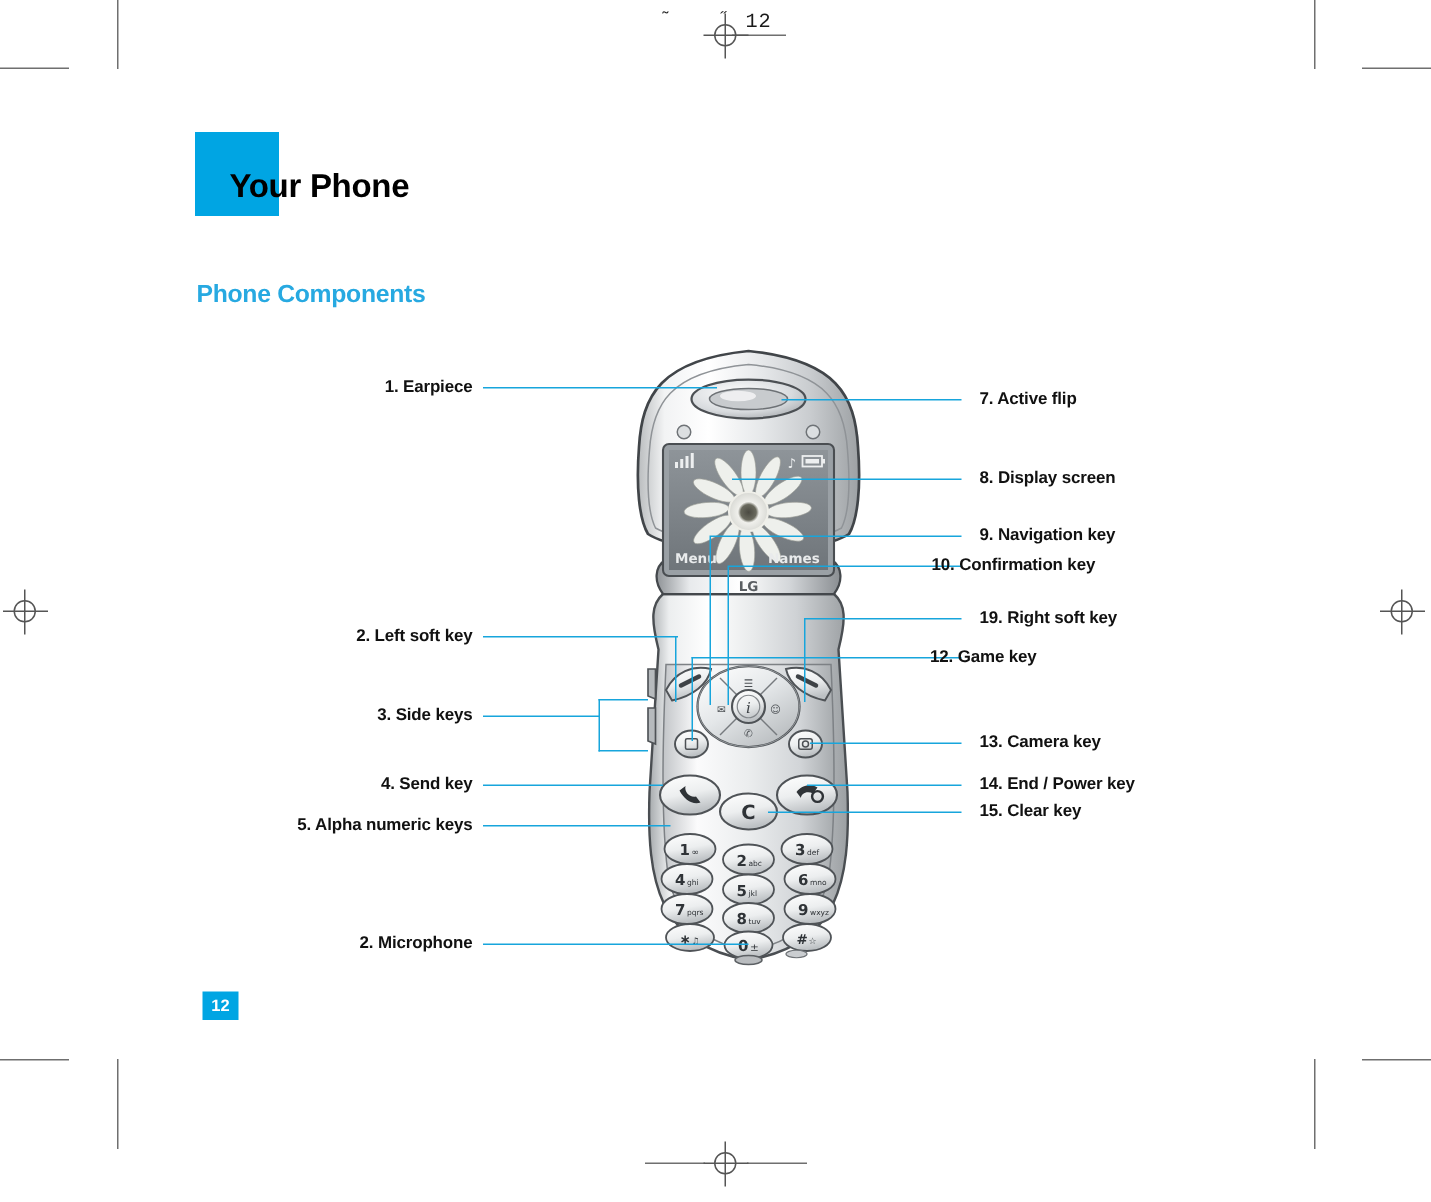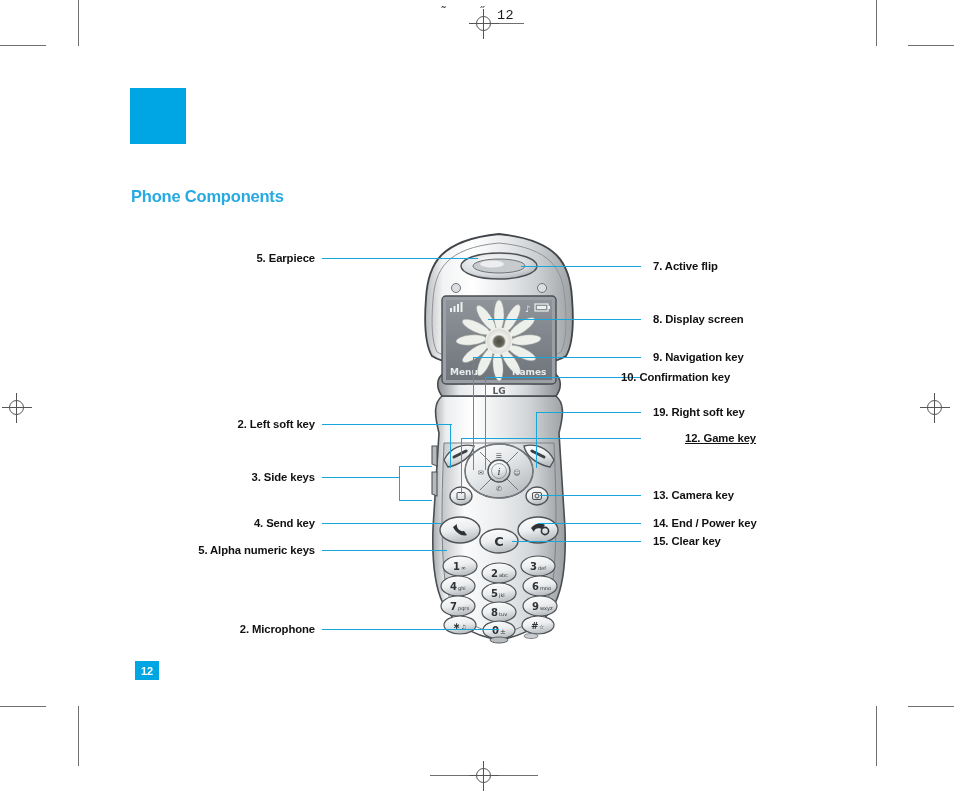--- a/index.html
+++ b/index.html
@@ -98,20 +98,21 @@
       <div class="vl"></div>
       <div class="hl"></div>
   </div>
   <div class="regmark" style="left:469px;top:761px;">
     <div class="circ"></div>
       <div class="vl"></div>
       <div class="hl"></div>
   </div>
 
   <div class="chapter-tab" style="left:130px;top:88px;width:56px;height:56px;"></div>
+  <div class="chapter-title" style="left:153px;top:111px;">Your Phone</div>
 
   <div class="section-title" style="left:131px;top:187px;">Phone Components</div>
 
   <div class="pagenum-box" style="left:135px;top:661px;width:24px;height:19px;">12</div>
 
   <div class="phone">
     <svg width="190" height="425" viewBox="0 0 190 425" xmlns="http://www.w3.org/2000/svg">
       <defs>
         <linearGradient id="bodyG" x1="0" y1="0" x2="1" y2="0">
           <stop offset="0%" stop-color="#b9bcbe"></stop>
@@ -392,30 +393,30 @@
 
   <div class="lead lead-h" style="left:461px;top:438px;width:180px;"></div>
   <div class="lead lead-v" style="left:461px;top:438px;height:56px;"></div>
 
   <div class="lead lead-h" style="left:540px;top:495px;width:101px;"></div>
 
   <div class="lead lead-h" style="left:538px;top:523px;width:103px;"></div>
 
   <div class="lead lead-h" style="left:512px;top:541px;width:129px;"></div>
 
-  <div class="callout left" style="left:110px;top:252px;width:205px;">5. Earpiece</div>
+  <div class="callout left" style="left:110px;top:252px;width:205px;">1. Earpiece</div>
   <div class="callout left" style="left:110px;top:418px;width:205px;">2. Left soft key</div>
   <div class="callout left" style="left:110px;top:471px;width:205px;">3. Side keys</div>
   <div class="callout left" style="left:110px;top:517px;width:205px;">4. Send key</div>
   <div class="callout left" style="left:110px;top:544px;width:205px;">5. Alpha numeric keys</div>
   <div class="callout left" style="left:110px;top:623px;width:205px;">2. Microphone</div>
 
   <div class="callout right" style="left:653px;top:260px;">7. Active flip</div>
   <div class="callout right" style="left:653px;top:313px;">8. Display screen</div>
   <div class="callout right" style="left:653px;top:351px;">9. Navigation key</div>
   <div class="callout right" style="left:621px;top:371px;">10. Confirmation key</div>
   <div class="callout right" style="left:653px;top:406px;">19. Right soft key</div>
-  <div class="callout right" style="left:685px;top:432px;text-decoration:underline;">12. Game key</div>
+  <div class="callout right" style="left:620px;top:432px;">12. Game key</div>
   <div class="callout right" style="left:653px;top:489px;">13. Camera key</div>
   <div class="callout right" style="left:653px;top:517px;">14. End / Power key</div>
   <div class="callout right" style="left:653px;top:535px;">15. Clear key</div>
 
 </div>
 
 </body></html>

